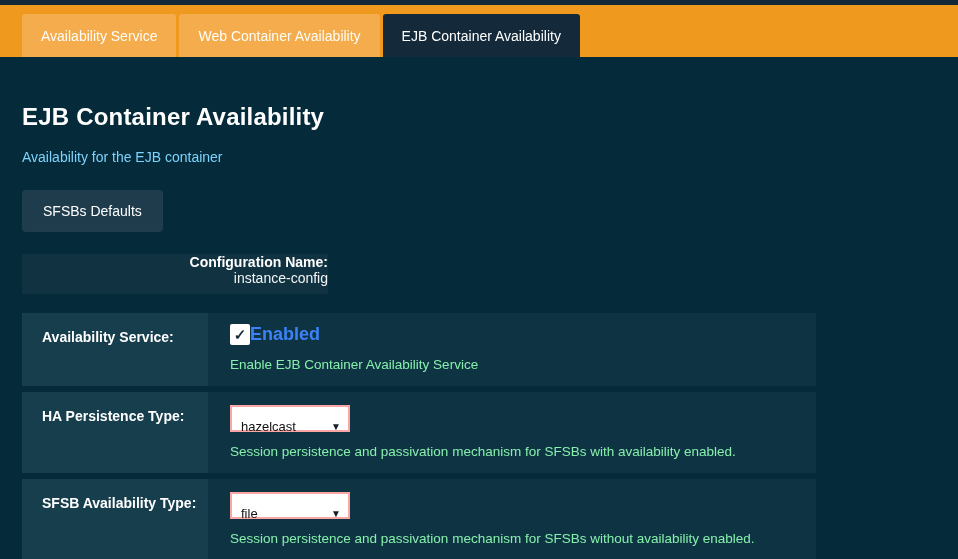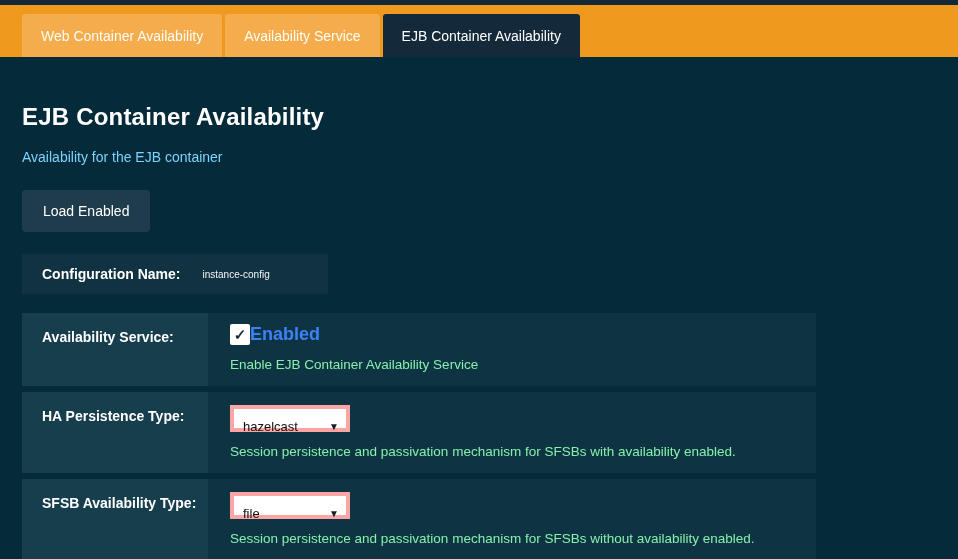--- a/index.html
+++ b/index.html
@@ -29,67 +29,67 @@
     letter-spacing:0.2px;
   }
   .page-subtitle{margin-top:18px;font-size:14px;color:#7dd3fc;}
   .load-defaults{
     margin-top:25px;display:inline-block;
     padding:12px 20px;background:#1e3c4b;border:1px solid #24455556;
     border-radius:4px;color:#ffffff;font-size:14px;cursor:pointer;
   }
   .config-row{
     margin-top:22px;width:306px;height:40px;background:#113241;
-    box-sizing:border-box;display:flex;align-items:center;padding-left:20px;
+    box-sizing:border-box;display:flex;align-items:flex-end;padding-left:20px;flex-direction:column;
   }
   .config-label{font-weight:bold;font-size:14px;color:#ffffff;}
-  .config-value{margin-left:22px;font-size:10px;color:#f2f5f6;}
+  .config-value{margin-left:22px;font-size:14px;color:#f2f5f6;}
   .form-rows{margin-top:19px;}
   .form-row{display:flex;width:794px;margin-bottom:6px;min-height:73px;}
   .row-label{
     width:186px;flex:0 0 186px;background:#173e4d;
     box-sizing:border-box;padding:16px 0 8px 20px;
     font-weight:bold;font-size:14px;color:#ffffff;
   }
   .row-content{
     flex:1;background:#0e3443;
     box-sizing:border-box;padding:11px 20px 14px 22px;
   }
   .check-line{display:flex;align-items:center;}
   .checkbox{
     width:20px;height:21px;background:#ffffff;border-radius:2px;
     display:flex;align-items:center;justify-content:center;
     color:#152b38;font-size:15px;font-weight:bold;cursor:pointer;
   }
   .check-label{font-weight:bold;font-size:18px;color:#3b82f6;}
   .select{
     width:120px;height:27px;box-sizing:border-box;background:#ffffff;
-    border:4px solid #fca5a5;margin-top:2px;
+    border:2px solid #fca5a5;margin-top:2px;
     display:flex;align-items:center;justify-content:space-between;
     padding:16px 7px 0 9px;font-size:13px;color:#111111;cursor:pointer;
   }
   .select-arrow{font-size:10px;color:#121d26;line-height:1;}
   .desc{margin-top:12px;font-size:13.5px;color:#86efac;}
 </style>
 </head>
 <body>
 
 <div class="top-strip"></div>
 
 <div class="tabbar">
+  <div class="tab">Availability Service</div>
   <div class="tab">Web Container Availability</div>
-  <div class="tab">Availability Service</div>
   <div class="tab active">EJB Container Availability</div>
 </div>
 
 <div class="content">
   <h1 class="page-title">EJB Container Availability</h1>
   <div class="page-subtitle">Availability for the EJB container</div>
 
-  <button class="load-defaults">Load Enabled</button>
+  <button class="load-defaults">SFSBs Defaults</button>
 
   <div class="config-row">
     <span class="config-label">Configuration Name:</span>
     <span class="config-value">instance-config</span>
   </div>
 
   <div class="form-rows">
 
     <div class="form-row">
       <div class="row-label">Availability Service:</div>

